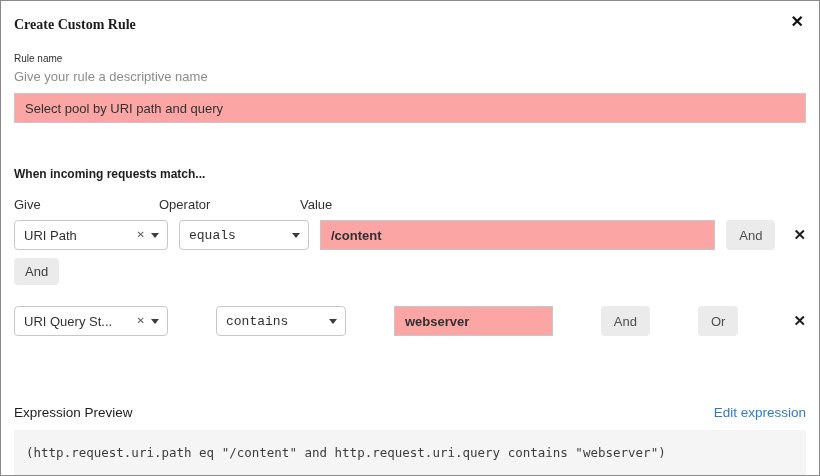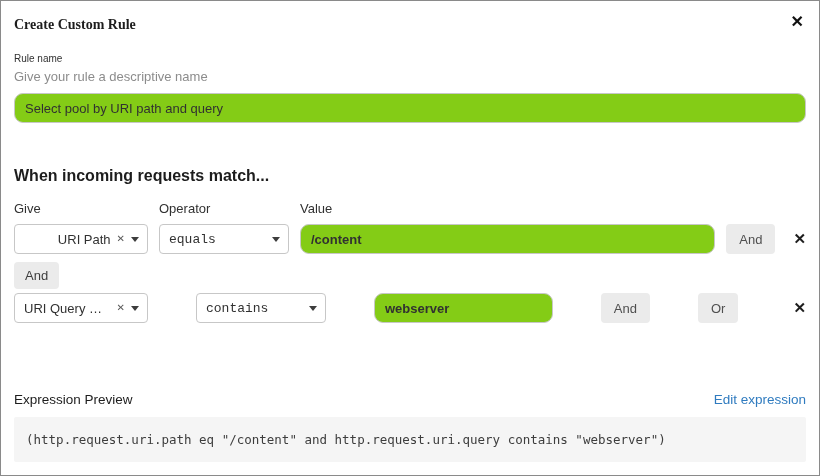--- a/index.html
+++ b/index.html
@@ -16,37 +16,37 @@
   .header { display: flex; align-items: flex-start; justify-content: space-between; }
   .title { font-size: 14px; font-weight: bold; color: #1d1d1d; line-height: 24px; font-family: Liberation Serif, serif; }
   .close {
     font-size: 16px; font-weight: bold; color: #111; cursor: pointer;
     line-height: 18px; padding: 0 2px; user-select: none;
   }
   .section-label { margin-top: 16px; font-size: 10px; color: #313131; }
   .helper { margin-top: 5px; font-size: 13px; color: #8c8c8c; }
   .text-input {
     margin-top: 9px; width: 100%; height: 30px;
-    border: 1px solid #c7c7c7; border-radius: 9px;
+    border: 1px solid #c7c7c7; border-radius: 0;
     padding: 0 10px; font-size: 13px; color: #313131;
-    font-family: "Liberation Sans", sans-serif; background: #84cc16;
+    font-family: "Liberation Sans", sans-serif; background: #fca5a5;
     outline: none; display: block;
   }
-  .match-heading { margin-top: 44px; font-size: 16px; font-weight: bold; color: #1d1d1d; }
+  .match-heading { margin-top: 44px; font-size: 12px; font-weight: bold; color: #1d1d1d; }
   .col-labels { display: flex; gap: 11px; margin-top: 16px; font-size: 13px; color: #313131; }
   .col-field { width: 134px; }
   .col-operator { width: 130px; }
   .col-value { flex: 1; }
   .match-row { display: flex; gap: 11px; margin-top: 8px; align-items: center; }
   .select {
     height: 30px; border: 1px solid #c7c7c7; border-radius: 4px;
     display: flex; align-items: center; padding: 0 8px 0 9px;
     font-size: 13px; color: #313131; background: #fff; cursor: pointer; gap: 6px;
   }
-  .field-select { width: 134px; text-align: right; }
+  .field-select { width: 154px; }
   .op-select { width: 130px; font-family: Liberation Mono, monospace; }
   .select-label { flex: 1; white-space: nowrap; overflow: hidden; text-overflow: ellipsis; }
   .clear { font-size: 10px; color: #595959; cursor: pointer; line-height: 10px; }
   .chev {
     width: 0; height: 0; flex: none;
     border-left: 4px solid transparent; border-right: 4px solid transparent;
     border-top: 5px solid #3d3d3d;
   }
   .value-input { flex: 1; margin-top: 0; height: 30px; font-weight: bold; }
   .gray-btn {
@@ -109,21 +109,21 @@
       <span class="select-label">equals</span>
       <span class="chev"></span>
     </div>
     <input class="text-input value-input" type="text" value="/content" style="">
     <button class="gray-btn">And</button>
     <span class="delete">✕</span>
   </div>
 
   <button class="connector">And</button>
 
-  <div class="match-row" style="margin-top:3px;gap:48px;">
+  <div class="match-row" style="margin-top:20px;gap:48px;">
     <div class="select field-select">
       <span class="select-label">URI Query St...</span>
       <span class="clear">✕</span>
       <span class="chev"></span>
     </div>
     <div class="select op-select">
       <span class="select-label">contains</span>
       <span class="chev"></span>
     </div>
     <input class="text-input value-input" type="text" value="webserver" style="">

